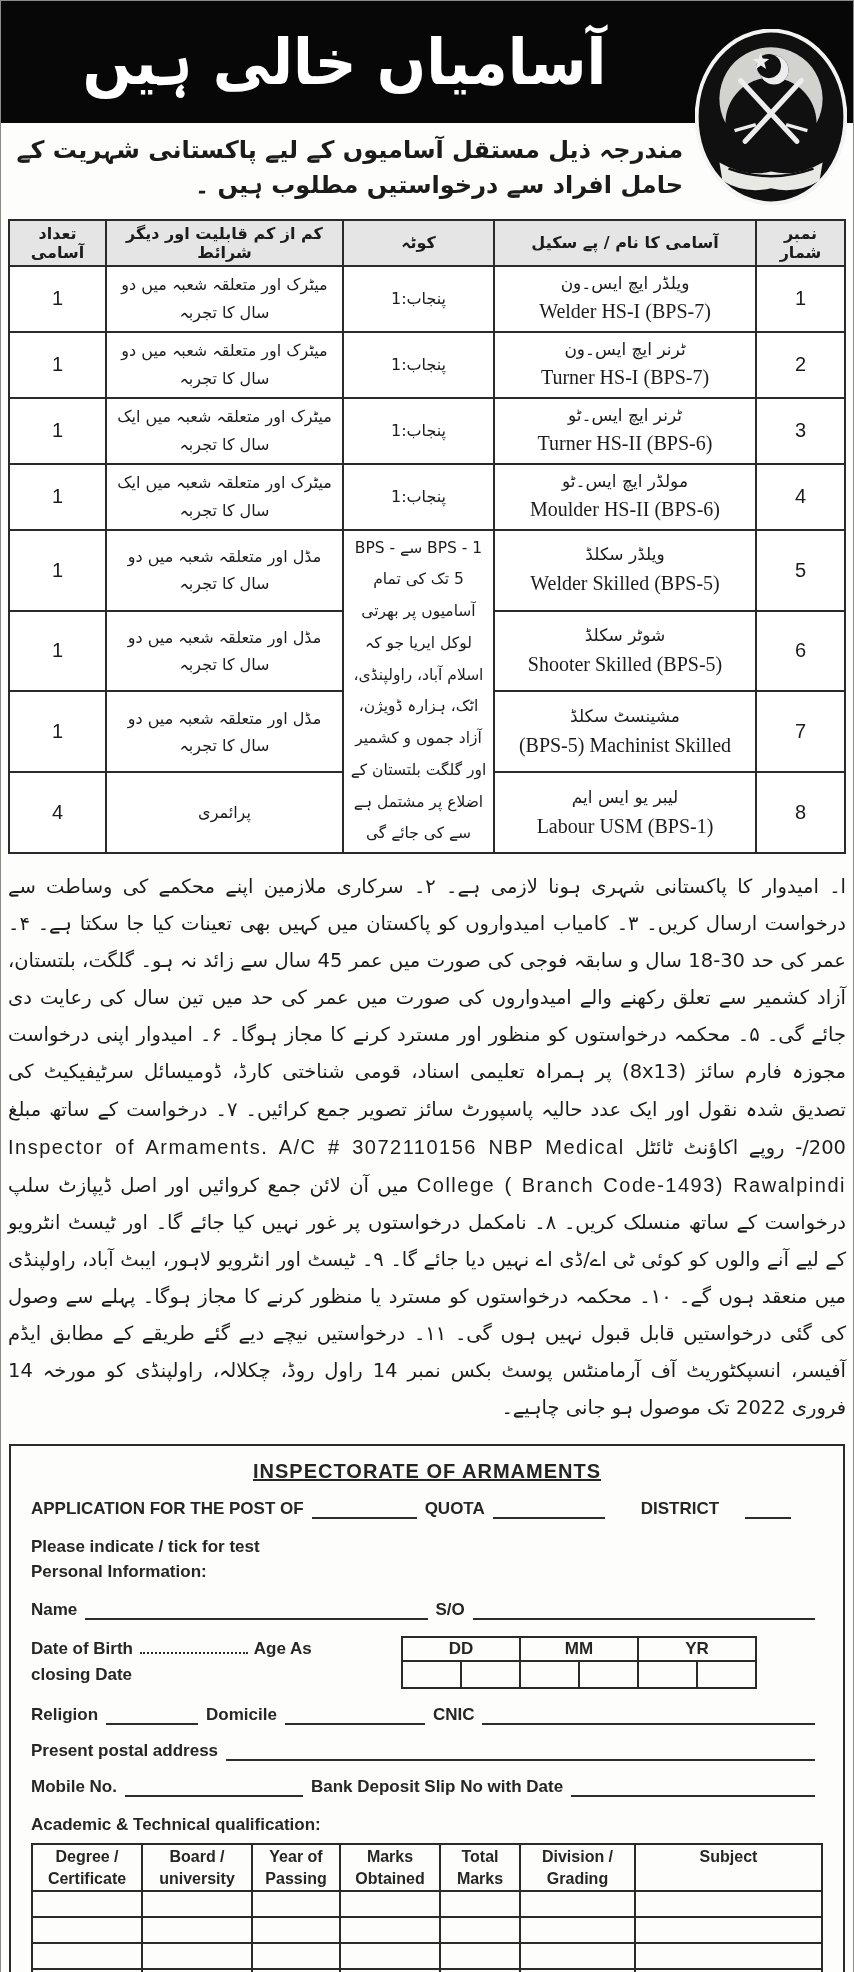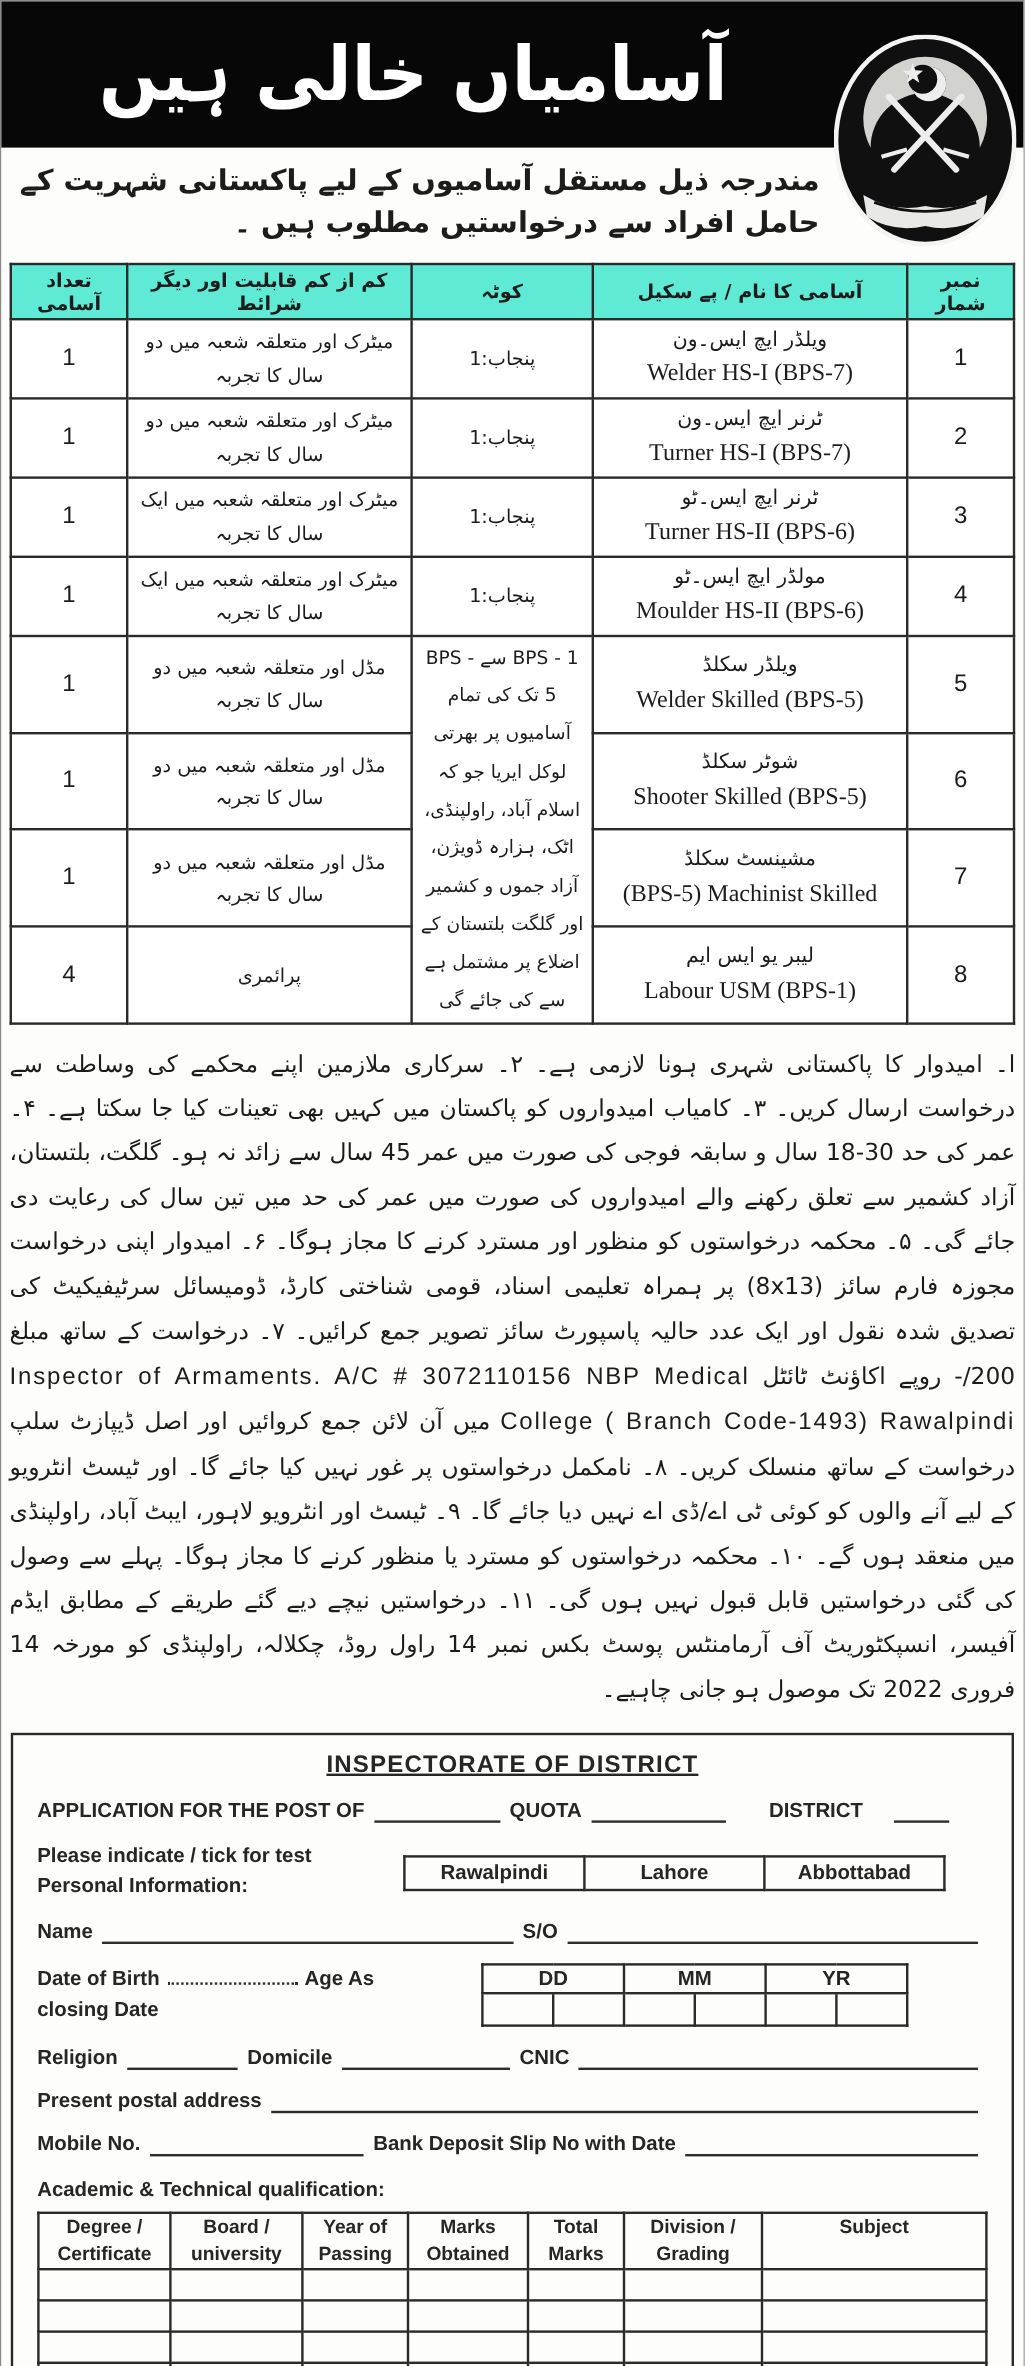--- a/index.html
+++ b/index.html
@@ -56,21 +56,21 @@
     margin:16px auto 0;
     background:#fff;
   }
   table.jobs th,table.jobs td{
     border:2px solid #2a2a2a;
     padding:2px 6px;
     box-sizing:border-box;
     vertical-align:middle;
   }
   table.jobs thead th{
-    background:#5eead4;
+    background:#e5e5e5;
     font-size:16px;
     font-weight:bold;
     height:46px;
     text-align:center;
   }
   table.jobs tbody td{height:66px;text-align:center;}
   td.count-cell,td.serial-cell{
     font-family:"Liberation Sans",sans-serif;
     font-size:20px;
   }
@@ -289,45 +289,36 @@
             <div class="post-english">Labour USM (BPS-1)</div>
           </td>
           <td class="serial-cell">8</td>
         </tr>
       </tbody>
   </table>
 
   <p class="conditions" dir="rtl"><span>ا۔ امیدوار کا پاکستانی شہری ہونا لازمی ہے۔ ۲۔ سرکاری ملازمین اپنے محکمے کی وساطت سے درخواست ارسال کریں۔ ۳۔ کامیاب امیدواروں کو پاکستان میں کہیں بھی تعینات کیا جا سکتا ہے۔ ۴۔ عمر کی حد 30-18 سال و سابقہ فوجی کی صورت میں عمر 45 سال سے زائد نہ ہو۔ گلگت، بلتستان، آزاد کشمیر سے تعلق رکھنے والے امیدواروں کی صورت میں عمر کی حد میں تین سال کی رعایت دی جائے گی۔ ۵۔ محکمہ درخواستوں کو منظور اور مسترد کرنے کا مجاز ہوگا۔ ۶۔ امیدوار اپنی درخواست مجوزہ فارم سائز (8x13) پر ہمراہ تعلیمی اسناد، قومی شناختی کارڈ، ڈومیسائل سرٹیفیکیٹ کی تصدیق شدہ نقول اور ایک عدد حالیہ پاسپورٹ سائز تصویر جمع کرائیں۔ ۷۔ درخواست کے ساتھ مبلغ 200/- روپے اکاؤنٹ ٹائٹل</span> <span class="en-inline" dir="ltr">Inspector of Armaments. A/C # 3072110156 NBP Medical College ( Branch Code-1493) Rawalpindi</span> <span>میں آن لائن جمع کروائیں اور اصل ڈیپازٹ سلپ درخواست کے ساتھ منسلک کریں۔ ۸۔ نامکمل درخواستوں پر غور نہیں کیا جائے گا۔ اور ٹیسٹ انٹرویو کے لیے آنے والوں کو کوئی ٹی اے/ڈی اے نہیں دیا جائے گا۔ ۹۔ ٹیسٹ اور انٹرویو لاہور، ایبٹ آباد، راولپنڈی میں منعقد ہوں گے۔ ۱۰۔ محکمہ درخواستوں کو مسترد یا منظور کرنے کا مجاز ہوگا۔ پہلے سے وصول کی گئی درخواستیں قابل قبول نہیں ہوں گی۔ ۱۱۔ درخواستیں نیچے دیے گئے طریقے کے مطابق ایڈم آفیسر، انسپکٹوریٹ آف آرمامنٹس پوسٹ بکس نمبر 14 راول روڈ، چکلالہ، راولپنڈی کو مورخہ 14 فروری 2022 تک موصول ہو جانی چاہیے۔</span></p>
 
   <div class="form-box">
-    <div class="form-title">INSPECTORATE OF DISTRICT</div>
+    <div class="form-title">INSPECTORATE OF ARMAMENTS</div>
 
     <div class="frow">
       <span class="lbl">APPLICATION FOR THE POST OF</span>
       <span class="blank" style="width:105px"></span>
       <span class="lbl">QUOTA</span>
       <span class="blank" style="width:112px"></span>
       <span class="lbl" style="margin-left:28px">DISTRICT</span>
       <span class="blank" style="width:46px;margin-left:26px"></span>
     </div>
 
     <div class="frow tick-row">
       <div class="tick-labels">
         <div class="lbl">Please indicate / tick for test</div>
         <div class="lbl">Personal Information:</div>
       </div>
-      <table class="centers">
-        <tbody>
-            <tr>
-              <td>Rawalpindi</td>
-              <td>Lahore</td>
-              <td>Abbottabad</td>
-            </tr>
-      </tbody>
-        </table>
     </div>
 
     <div class="frow">
       <span class="lbl">Name</span>
       <span class="blank grow"></span>
       <span class="lbl">S/O</span>
       <span class="blank grow"></span>
     </div>
 
     <div class="frow dob-row">

